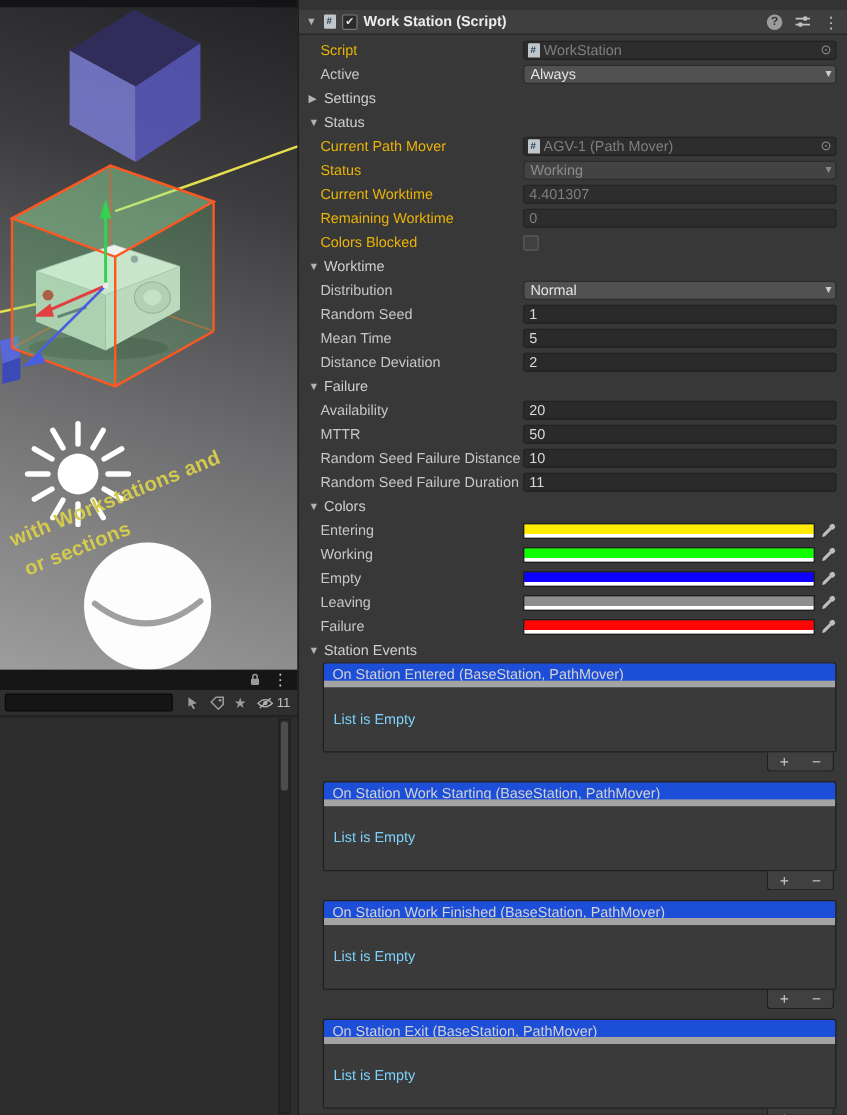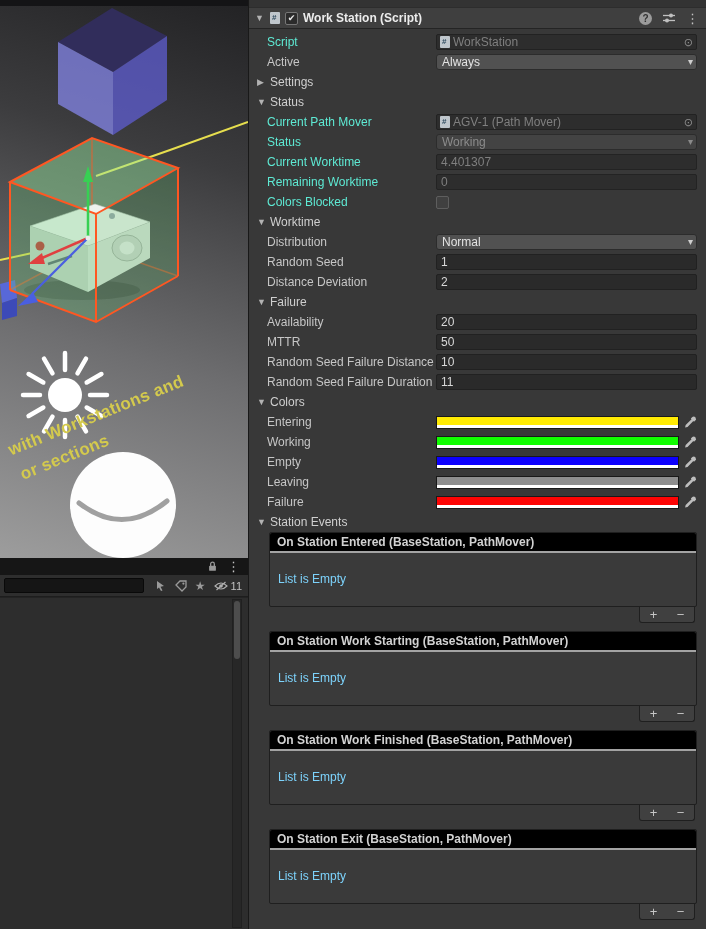--- a/index.html
+++ b/index.html
@@ -54,21 +54,21 @@
   .page-icon{ width:10px; height:12px; background:#bfc6cc; border-radius:1px;
     position:relative; flex:none; }
   .page-icon::after{ content:"#"; position:absolute; left:2px; top:1px;
     font-size:8px; line-height:10px; color:#2e4a5e; font-weight:bold; }
   .rows{ padding-top:3px; }
   .row{ height:20px; display:flex; align-items:center; padding:0 9px 0 18px; }
   .fold-row{ padding-left:8px; }
   .tri{ width:13px; font-size:9px; color:#b2b2b2; flex:none; }
   .fold-lbl{ color:#cfcfcf; white-space:nowrap; }
   .lbl{ flex:none; width:169px; color:#c6c6c6; white-space:nowrap; overflow:hidden; }
-  .row.disabled .lbl{ color:#5eead4; }
+  .row.disabled .lbl{ color:#eab308; }
   .ctrl{ flex:1; min-width:0; display:flex; align-items:flex-end; }
   .field{ width:100%; height:16px; background:#2a2a2a; border:1px solid #212121;
     border-radius:2px; color:#d8d8d8; font:12px "Liberation Sans",sans-serif;
     padding:0 4px; outline:none; }
   .field-ro{ width:100%; height:16px; background:#2d2d2d; border:1px solid #232323;
     border-radius:2px; color:#7f7f7f; line-height:14px; padding:0 4px;
     white-space:nowrap; overflow:hidden; }
   .obj-field{ width:100%; height:16px; display:flex; align-items:center; gap:3px;
     background:#2d2d2d; border:1px solid #222222; border-radius:2px;
     padding:0 3px; color:#7f7f7f; }
@@ -85,23 +85,23 @@
   .chk{ width:13px; height:13px; background:#2b2b2b; border:1px solid #767676;
     border-radius:2px; display:flex; align-items:center; justify-content:center;
     font-size:9px; color:#e8e8e8; flex:none; }
   .sw{ flex:1; height:13px; border:1px solid #191919; position:relative; }
   .sw-c{ position:absolute; inset:0 0 3px 0; }
   .sw-a{ position:absolute; left:0; right:0; bottom:0; height:3px; background:#ffffff; }
   .eyedrop{ margin-left:5px; flex:none; }
   
   .evt{ margin:0 9px 8px 20px; }
   .evt-box{ border:1px solid #1f1f1f; border-radius:2px; background:#3a3a3a; }
-  .evt-header{ height:20px; line-height:19px; padding:0 7px; background:#000000;
-    border-bottom:2px solid #a3a3a3; color:#d2d2d2; border-radius:2px 2px 0 0;
-    white-space:nowrap; overflow:hidden;font-weight:bold; }
+  .evt-header{ height:20px; line-height:19px; padding:0 7px; background:#1d4ed8;
+    border-bottom:6px solid #a3a3a3; color:#d2d2d2; border-radius:2px 2px 0 0;
+    white-space:nowrap; overflow:hidden; }
   .evt-body{ height:53px; padding:19px 8px 0; color:#7dd3fc; }
   .evt-footer{ display:flex; justify-content:flex-end; height:16px; }
   .evt-btns{ width:56px; background:#404040; border:1px solid #1f1f1f; border-top:none;
     border-radius:0 0 3px 3px; display:flex; align-items:center;
     justify-content:space-around; margin-right:2px; }
   .evt-btn{ color:#c8c8c8; font-size:13px; line-height:14px; }
 </style>
 </head>
 <body>
 
@@ -330,20 +330,26 @@
         </span>
       </div>
 
       <div class="row">
         <span class="lbl">Random Seed</span>
         <span class="ctrl">
           <input class="field" value="1" style="">
         </span>
       </div>
 
+      <div class="row">
+        <span class="lbl">Mean Time</span>
+        <span class="ctrl">
+          <input class="field" value="5" style="">
+        </span>
+      </div>
 
       <div class="row">
         <span class="lbl">Distance Deviation</span>
         <span class="ctrl">
           <input class="field" value="2" style="">
         </span>
       </div>
 
       <div class="row fold-row">
         <span class="tri">▼</span>

